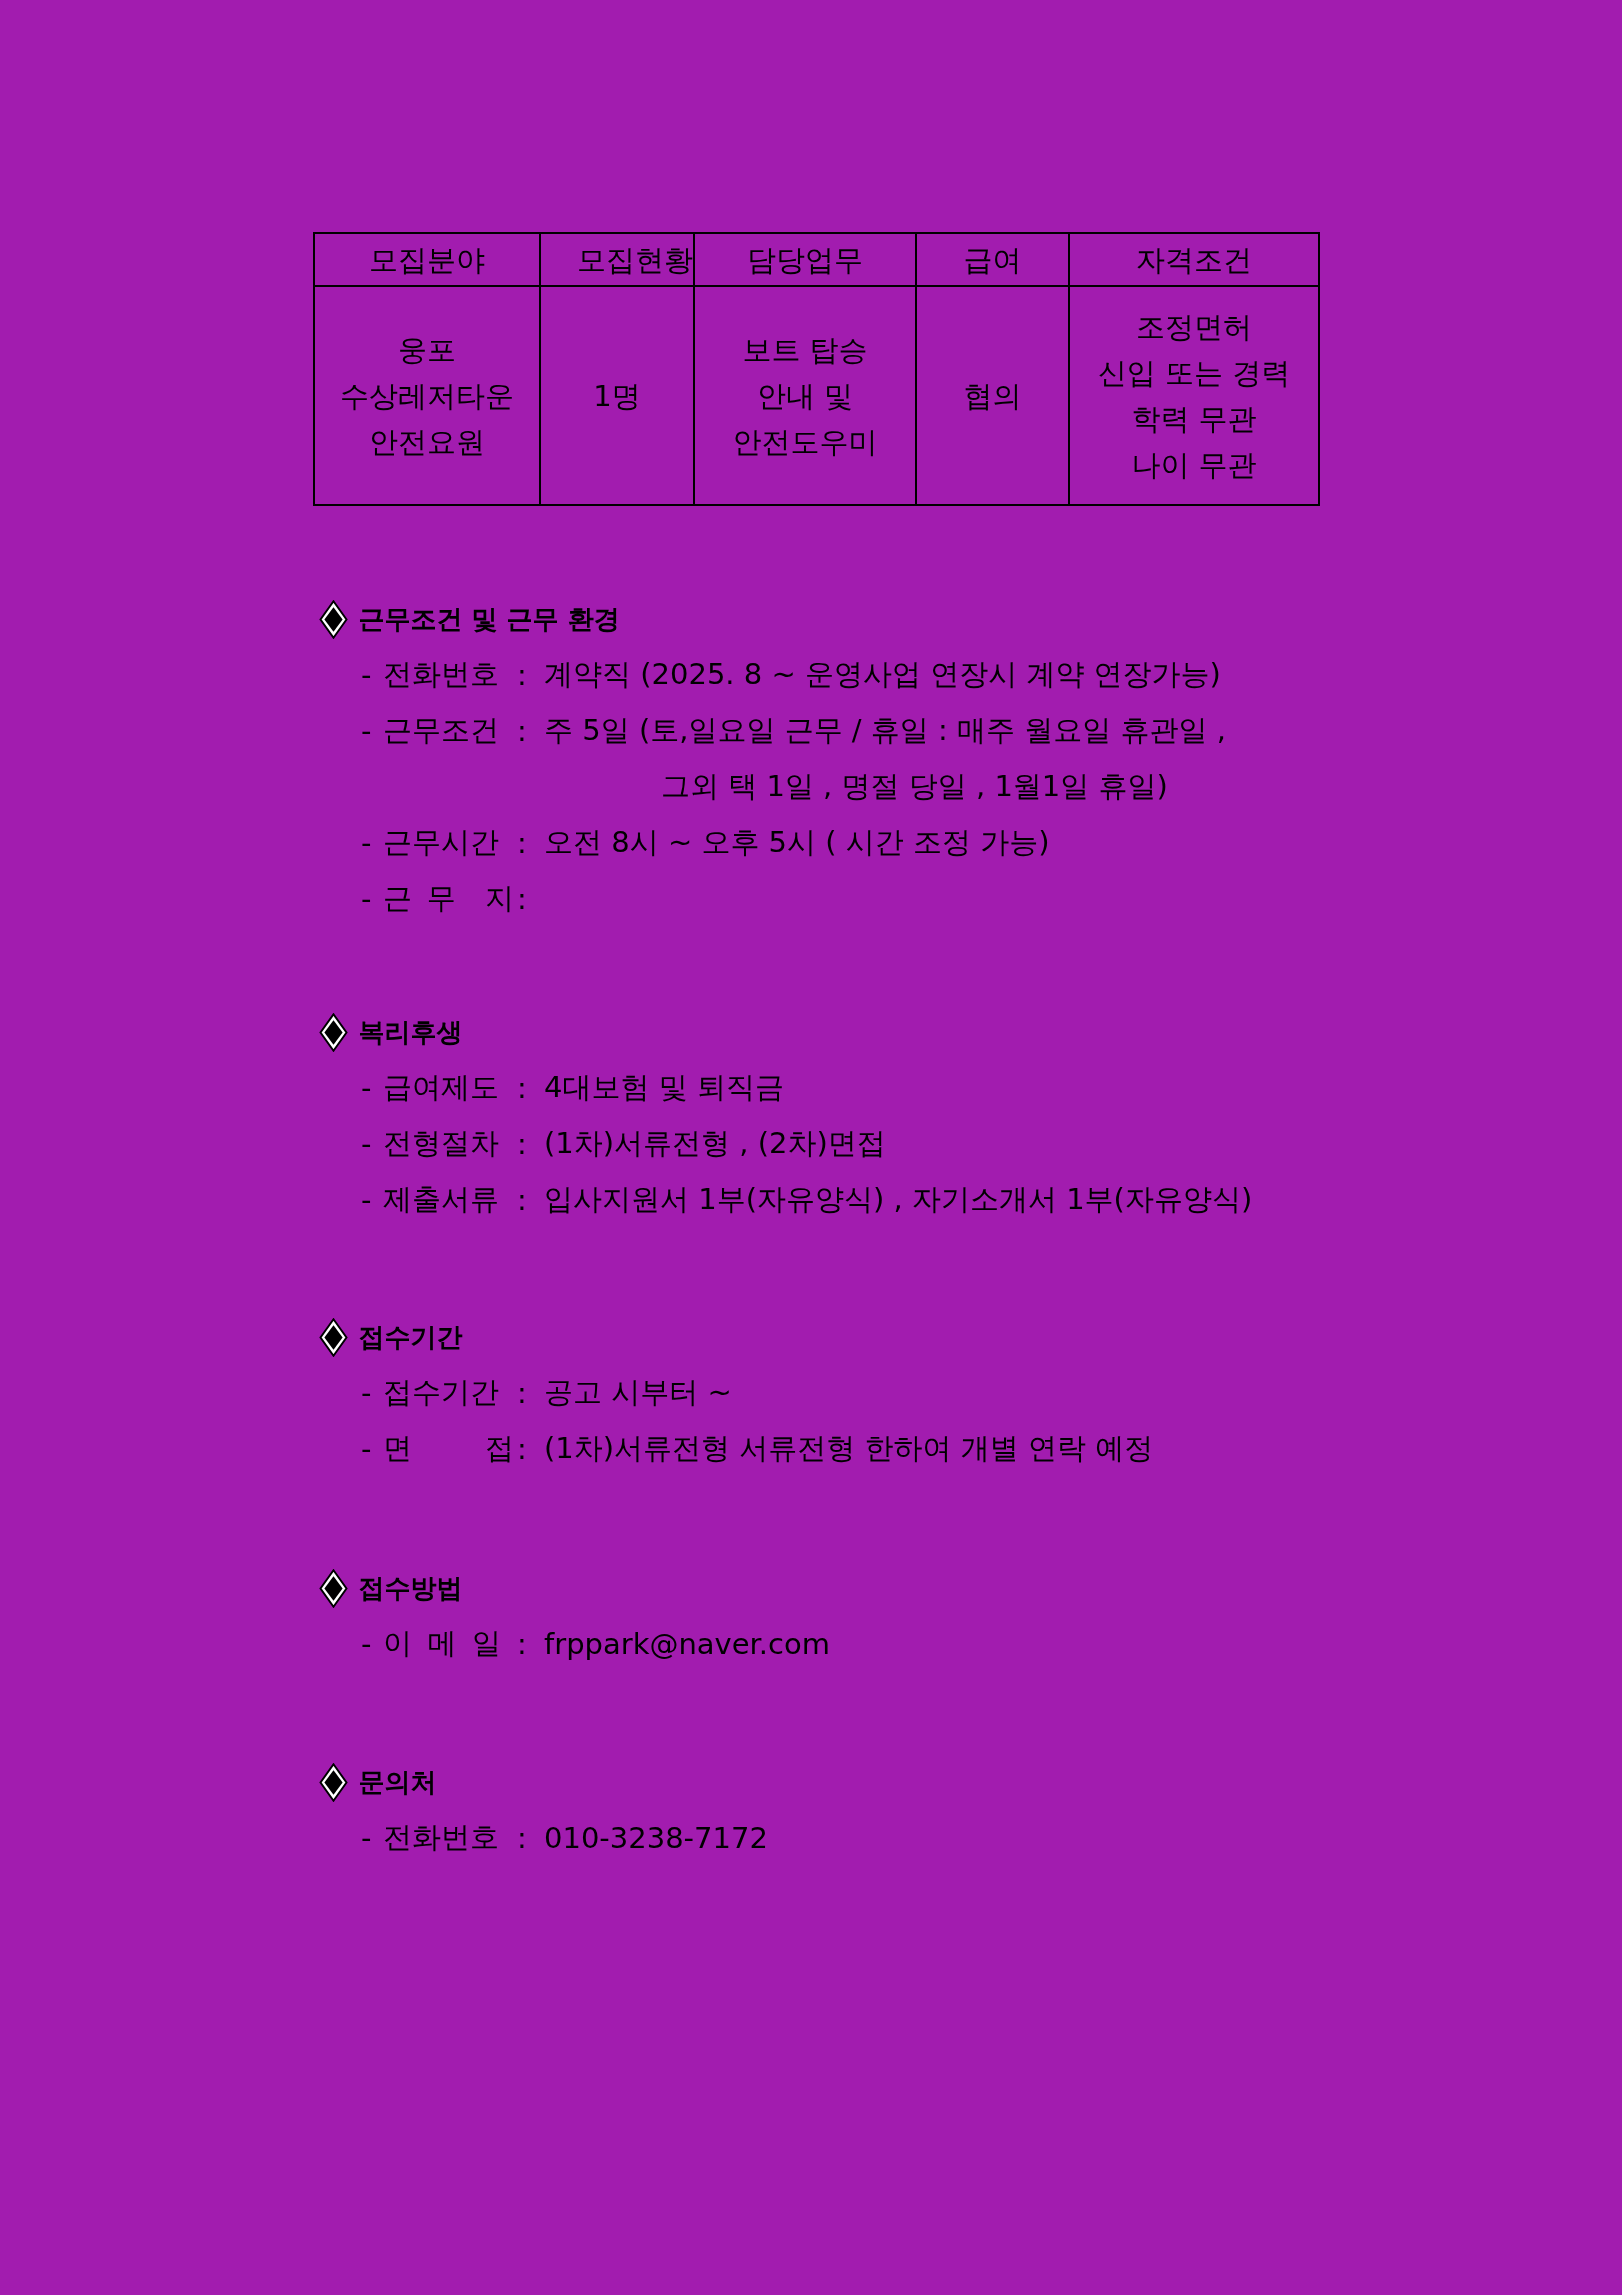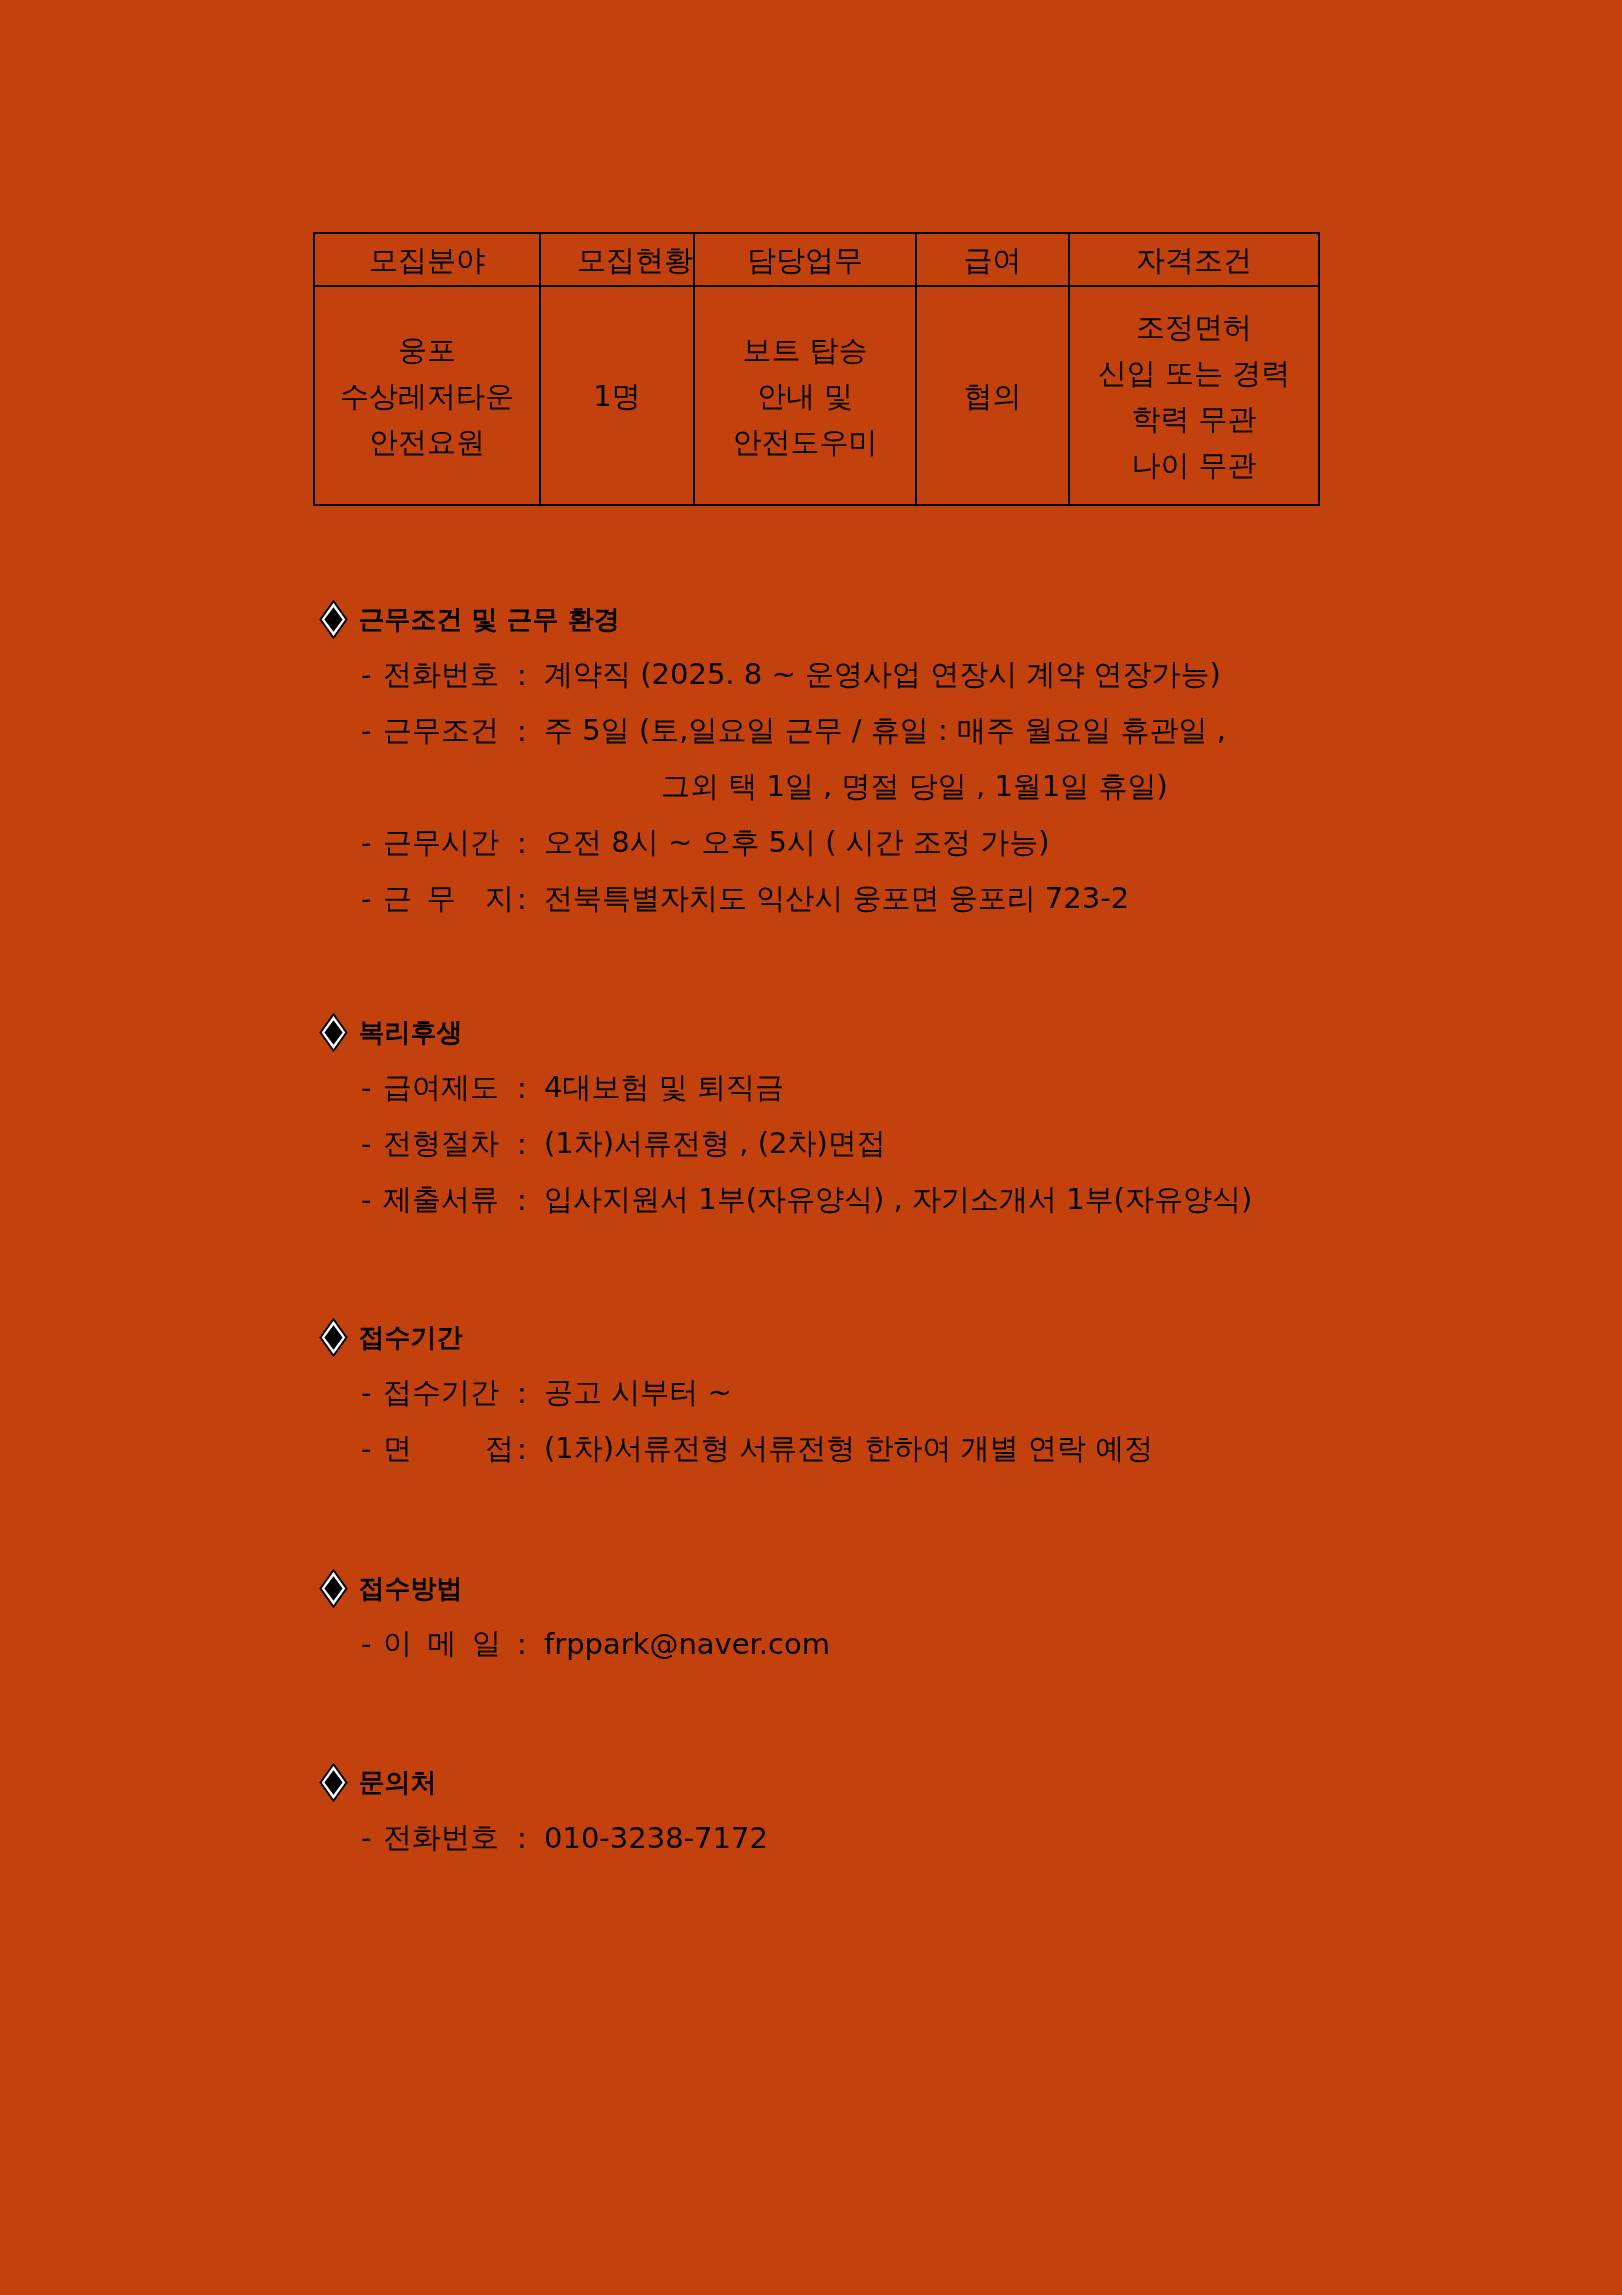--- a/index.html
+++ b/index.html
@@ -12,21 +12,21 @@
       height: 2295px;
       position: relative;
       font-family: "DejaVu Sans", "Liberation Sans", sans-serif;
       color: #000000;
       overflow: hidden;
     }
     .page {
       position: absolute;
       left: 0; top: 0;
       width: 1622px; height: 2295px;
-      background: #c2410c;
+      background: #a21caf;
     }
     
     .recruit-table {
       position: absolute;
       left: 313px;
       top: 232px;
       width: 995px;
       border-collapse: collapse;
       table-layout: fixed;
       font-size: 29px;
@@ -183,21 +183,20 @@
     </div>
     <div class="item">
       <span class="dash">-</span>
       <span class="label spread">
         <span>근</span>
         <span>무</span>
         <span></span>
         <span>지</span>
       </span>
       <span class="colon">:</span>
-      <span class="value">전북특별자치도 익산시 웅포면 웅포리 723-2</span>
     </div>
   </div>
 
   <div class="section" style="top: 1004px;">
     <div class="section-heading">
       <span class="diamond-icon">
         <svg viewBox="0 0 44 60">
             <polygon points="22,2 42,30 22,58 2,30" fill="#fff" stroke="#000" stroke-width="3"></polygon>
             <polygon points="22,11 36,30 22,49 8,30" fill="#000"></polygon>
           </svg>

